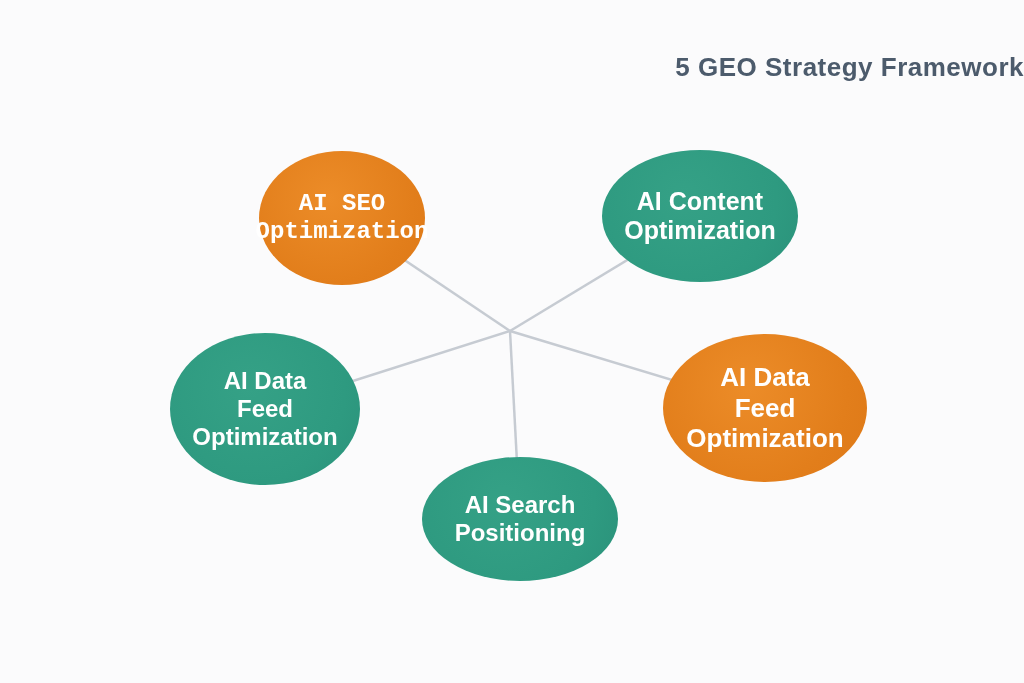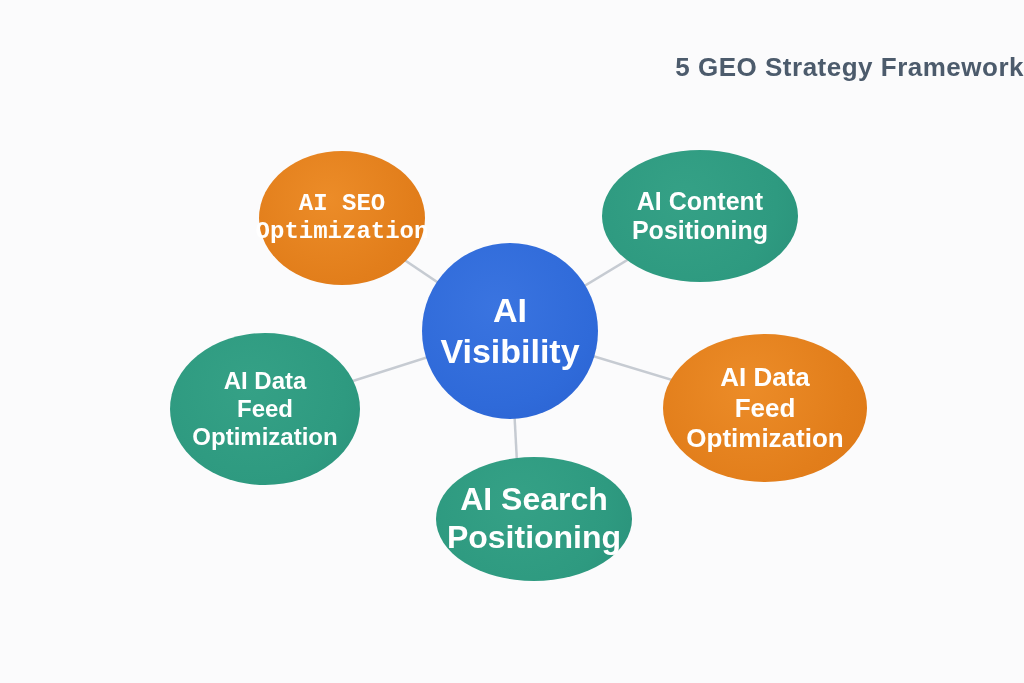--- a/index.html
+++ b/index.html
@@ -88,53 +88,49 @@
     font-size: 24px;
   }
   
   .node-feed-right {
     left: 663px; top: 334px;
     width: 204px; height: 148px;
     font-size: 26px;
   }
   
   .node-search {
-    left: 436px; top: 457px;
+    left: 422px; top: 457px;
     width: 196px; height: 124px;
-    font-size: 32px;
+    font-size: 24px;
   }
 </style>
 </head>
 <body>
 
 <div class="canvas">
 
   <h1 class="title">5 GEO Strategy Framework</h1>
 
   <svg class="connectors" viewBox="0 0 1024 683" xmlns="http://www.w3.org/2000/svg">
     <line x1="510" y1="331" x2="342" y2="218"></line>
     <line x1="510" y1="331" x2="700" y2="216"></line>
     <line x1="510" y1="331" x2="265" y2="409"></line>
     <line x1="510" y1="331" x2="765" y2="408"></line>
     <line x1="510" y1="331" x2="520" y2="519"></line>
   </svg>
 
-  <div class="node node-hub blue">
-    <span>AI
-Visibility</span>
-  </div>
 
   <div class="node node-seo orange">
     <span>AI SEO
 Optimization</span>
   </div>
 
   <div class="node node-content teal">
     <span>AI Content
-Positioning</span>
+Optimization</span>
   </div>
 
   <div class="node node-feed-left teal">
     <span>AI Data
 Feed
 Optimization</span>
   </div>
 
   <div class="node node-feed-right orange">
     <span>AI Data

